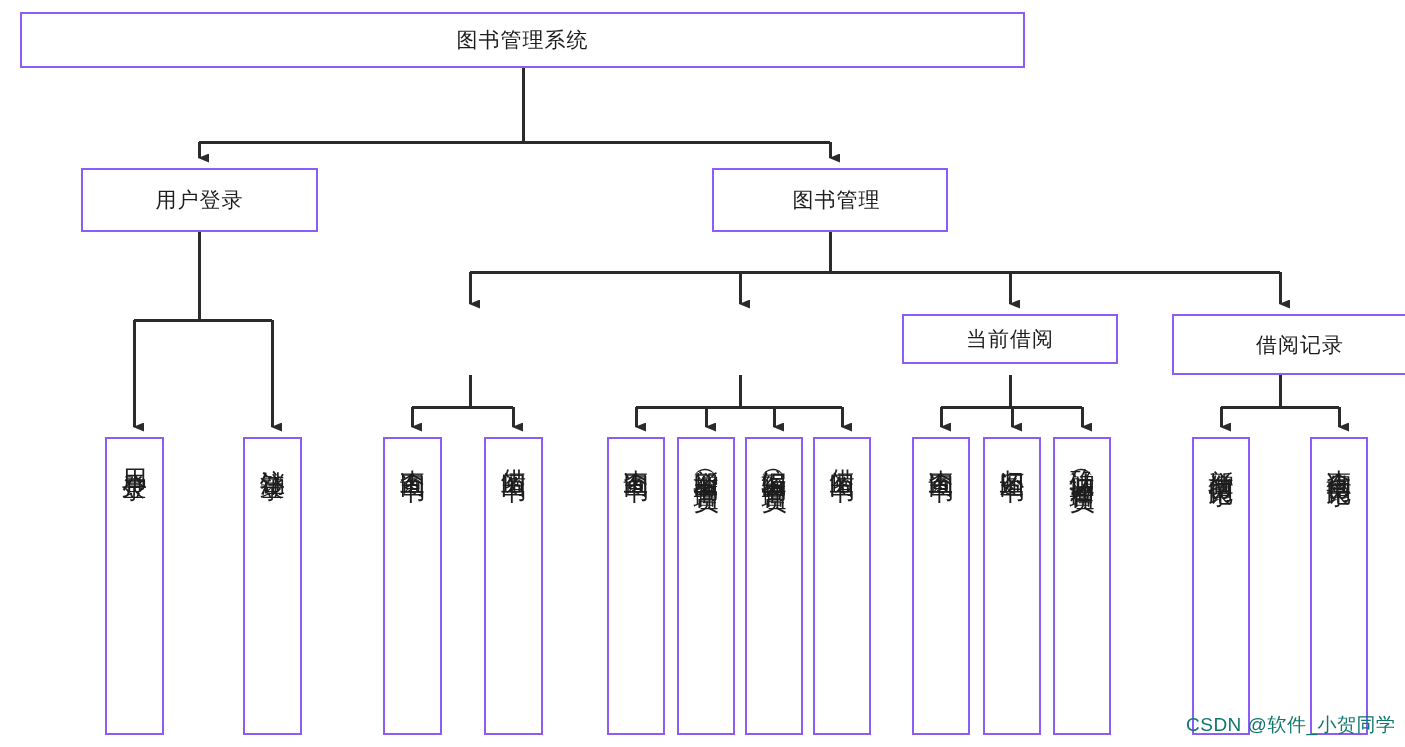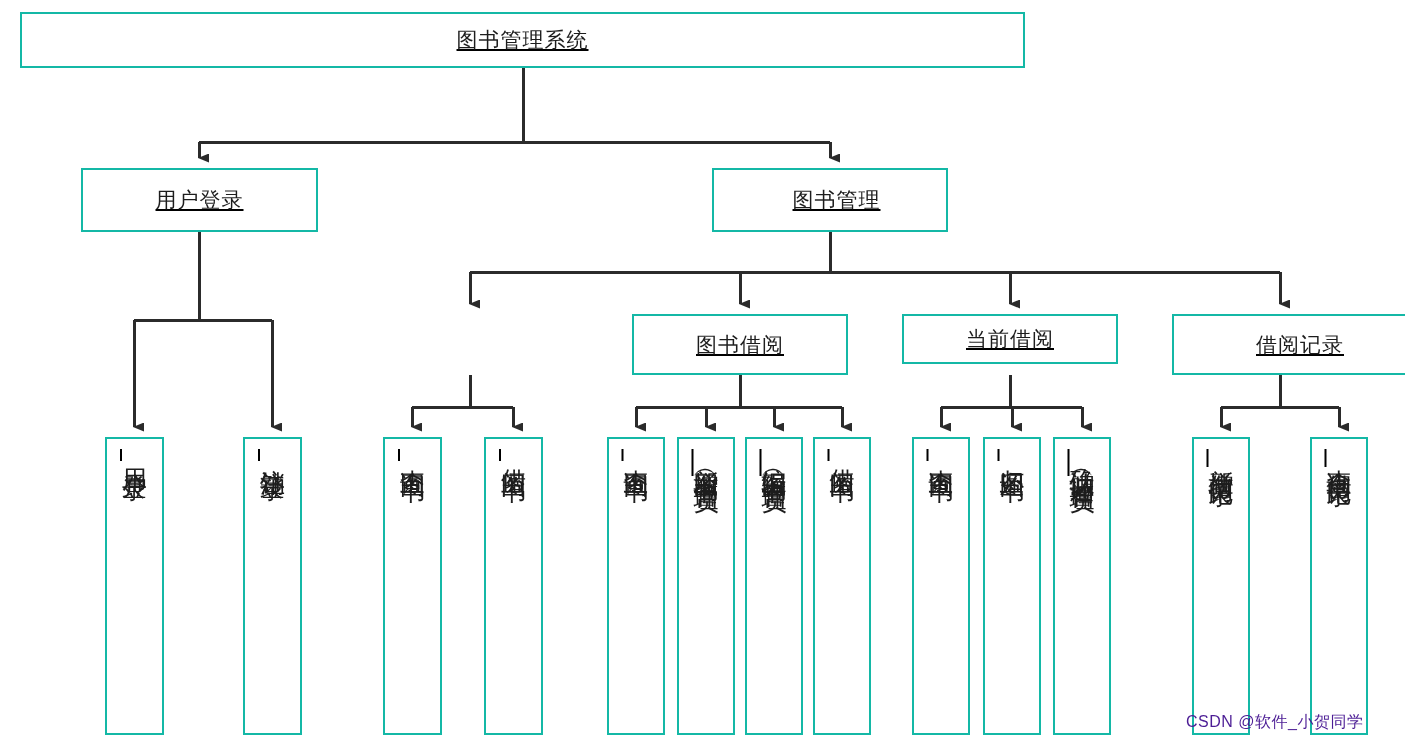--- a/index.html
+++ b/index.html
@@ -6,47 +6,46 @@
   body{
     width:1405px;height:747px;overflow:hidden;
     font-family:"Liberation Sans","DejaVu Sans",sans-serif;
   }
   #stage{position:relative;width:1405px;height:747px;background:#fff;}
   #wires{position:absolute;left:0;top:0;width:1405px;height:747px;}
   .node{
     position:absolute;
     box-sizing:border-box;
     background:#ffffff;
-    border:2px solid #14b8a6;
+    border:2px solid #8b5cf6;
     display:flex;
     align-items:center;
     justify-content:center;
     overflow:hidden;
-    text-decoration:underline;
   }
   .node .lbl{
     color:#1d1d1d;
     line-height:1.12;
     white-space:nowrap;
     text-align:center;
   }
   .node.horiz .lbl{font-size:21px;letter-spacing:1px;}
   .node.vert{align-items:flex-start;padding-top:10px;}
   .node.vert .lbl{
     writing-mode:vertical-rl;
     text-orientation:upright;
     font-size:25px;
     letter-spacing:3px;
     line-height:1;
   }
   #watermark{
     position:absolute;
     left:1186px;top:712px;
-    font-size:16px;
-    color:#4c1d95;
+    font-size:19px;
+    color:#0f766e;
     white-space:nowrap;
     letter-spacing:0.5px;
   }
 </style>
 </head>
 <body>
 
 <div id="stage">
 
   <svg id="wires" viewBox="0 0 1405 747" xmlns="http://www.w3.org/2000/svg">
@@ -103,23 +102,20 @@
     <span class="lbl">图书管理系统</span>
   </div>
 
   <div class="node horiz" style="left:81px;top:168px;width:237px;height:64px;">
     <span class="lbl">用户登录</span>
   </div>
   <div class="node horiz" style="left:712px;top:168px;width:236px;height:64px;padding-left:13px;">
     <span class="lbl">图书管理</span>
   </div>
 
-  <div class="node horiz" style="left:632px;top:314px;width:216px;height:61px;">
-    <span class="lbl">图书借阅</span>
-  </div>
   <div class="node horiz" style="left:902px;top:314px;width:216px;height:50px;">
     <span class="lbl">当前借阅</span>
   </div>
   <div class="node horiz" style="left:1172px;top:314px;width:256px;height:61px;">
     <span class="lbl">借阅记录</span>
   </div>
 
   <div class="node vert" style="left:105px;top:437px;width:59px;height:298px;">
     <span class="lbl">用户登录</span>
   </div>

